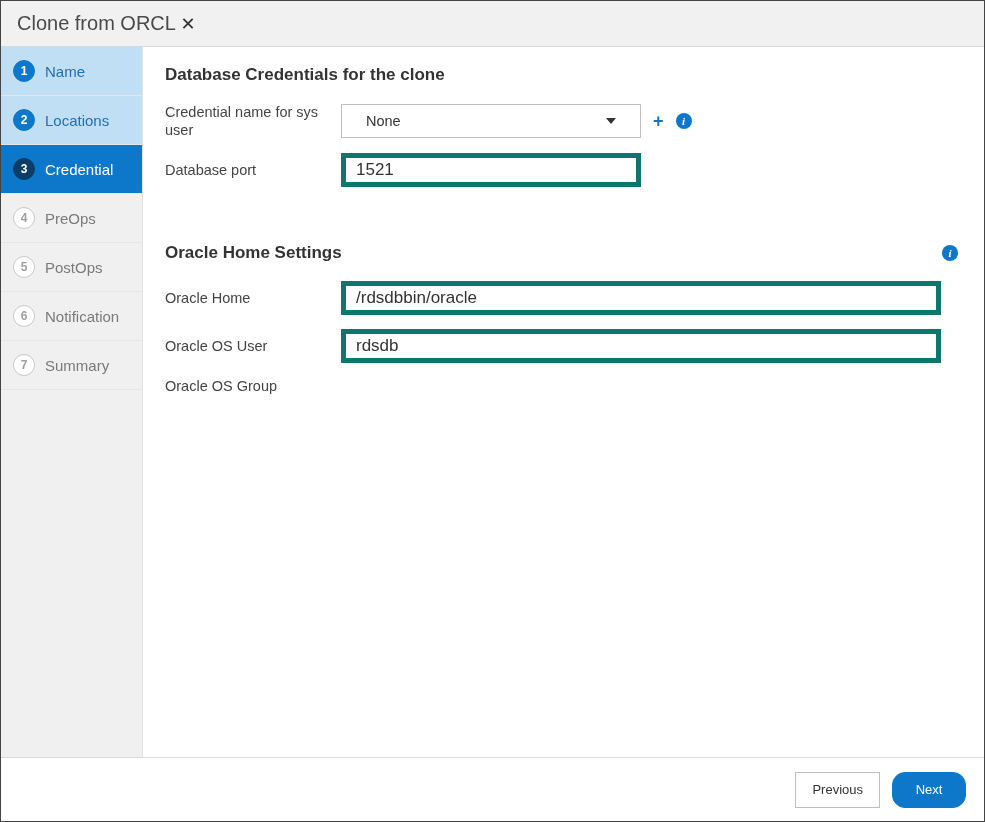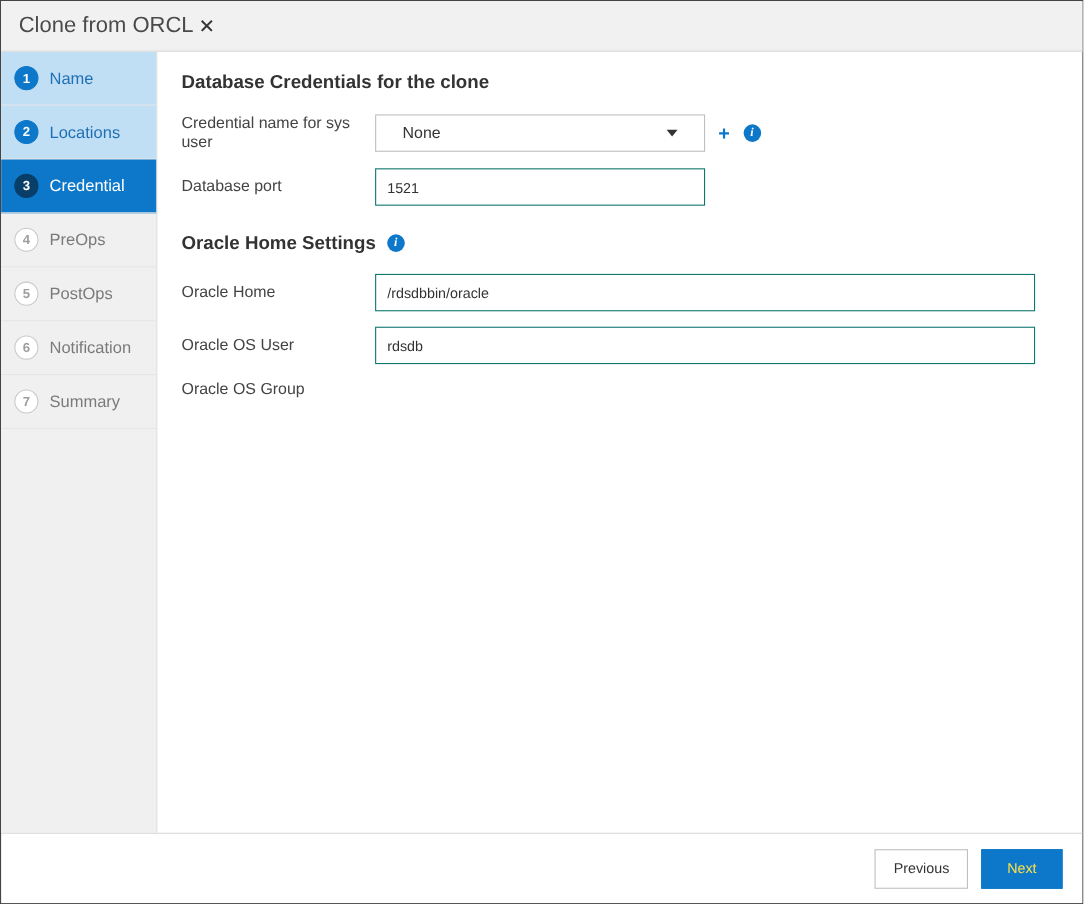--- a/index.html
+++ b/index.html
@@ -54,56 +54,56 @@
   .step.done .label { color:#1e6fb3; }
   .step.active { background:#0d78c9; }
   .step.active .num { background:#083e68; color:#fff; border-color:#083e68; }
   .step.active .label { color:#fff; font-weight:500; }
   .content {
     flex:1; padding: 18px 26px 10px 22px; overflow:auto;
   }
   .section-title {
     font-size: 17px; font-weight:600; color:#333; margin-bottom: 18px;
   }
-  .section-title.with-icon { display:flex; align-items:center; gap:10px; margin-top:24px;}
+  .section-title.with-icon { display:flex; align-items:center; gap:10px; margin-top:56px;justify-content:space-between;}
   .form-row {
     display:flex; align-items:center; margin-bottom: 14px;
   }
   .form-row .lbl { width: 176px; font-size:14.5px; color:#444; line-height:1.25; padding-right:8px;}
   .form-row .ctrl { display:flex; align-items:center; gap:12px; }
   .select {
     display:flex; align-items:center; justify-content:space-between;
     width:300px; height:34px; border:1px solid #bfbfbf; background:#fff;
     padding:0 24px; font-size:14.5px; color:#333; cursor:pointer;gap:12px;
   }
   .select .caret {
     width:0;height:0;border-left:5px solid transparent;border-right:5px solid transparent;border-top:6px solid #333;
   }
   .text-input {
-    width:300px; height:34px; border:1px solid #0f766e; padding:0 10px;
-    font-size:13px; color:#333; font-family:inherit;
+    width:300px; height:34px; border:5px solid #0f766e; padding:0 10px;
+    font-size:17px; color:#333; font-family:inherit;
   }
   .text-input.wide { width: 600px; }
   .icon-btn { background:none; border:none; cursor:pointer; padding:0; display:inline-flex; }
   .plus-icon { color:#0d78c9; font-size:18px; font-weight:700; line-height:1; }
   .info-icon {
     width:16px; height:16px; border-radius:50%; background:#0d78c9; color:#fff;
     font-size:11px; font-weight:700; display:inline-flex; align-items:center; justify-content:center;
     font-family: Georgia, serif; font-style: italic;
   }
   .footer {
     height: 64px; border-top:1px solid #d9d9d9;
     display:flex; align-items:center; justify-content:flex-end;
     gap:12px; padding: 0 18px;
   }
   .btn {
     min-width:74px; height:36px; padding:0 16px;
     font-size:13px; border:1px solid #bfbfbf; background:#fff; color:#333; cursor:pointer;
   }
-  .btn.primary { background:#0d78c9; border-color:#0d78c9; color:#fde047; }
+  .btn.primary { background:#0d78c9; border-color:#0d78c9; color:#ffffff;border-radius:13px; }
 </style>
 </head>
 <body>
 
 <div class="modal">
 
   <div class="titlebar">
     <h1>Clone from ORCL</h1>
     <button class="close-btn">
       <span>✕</span>

